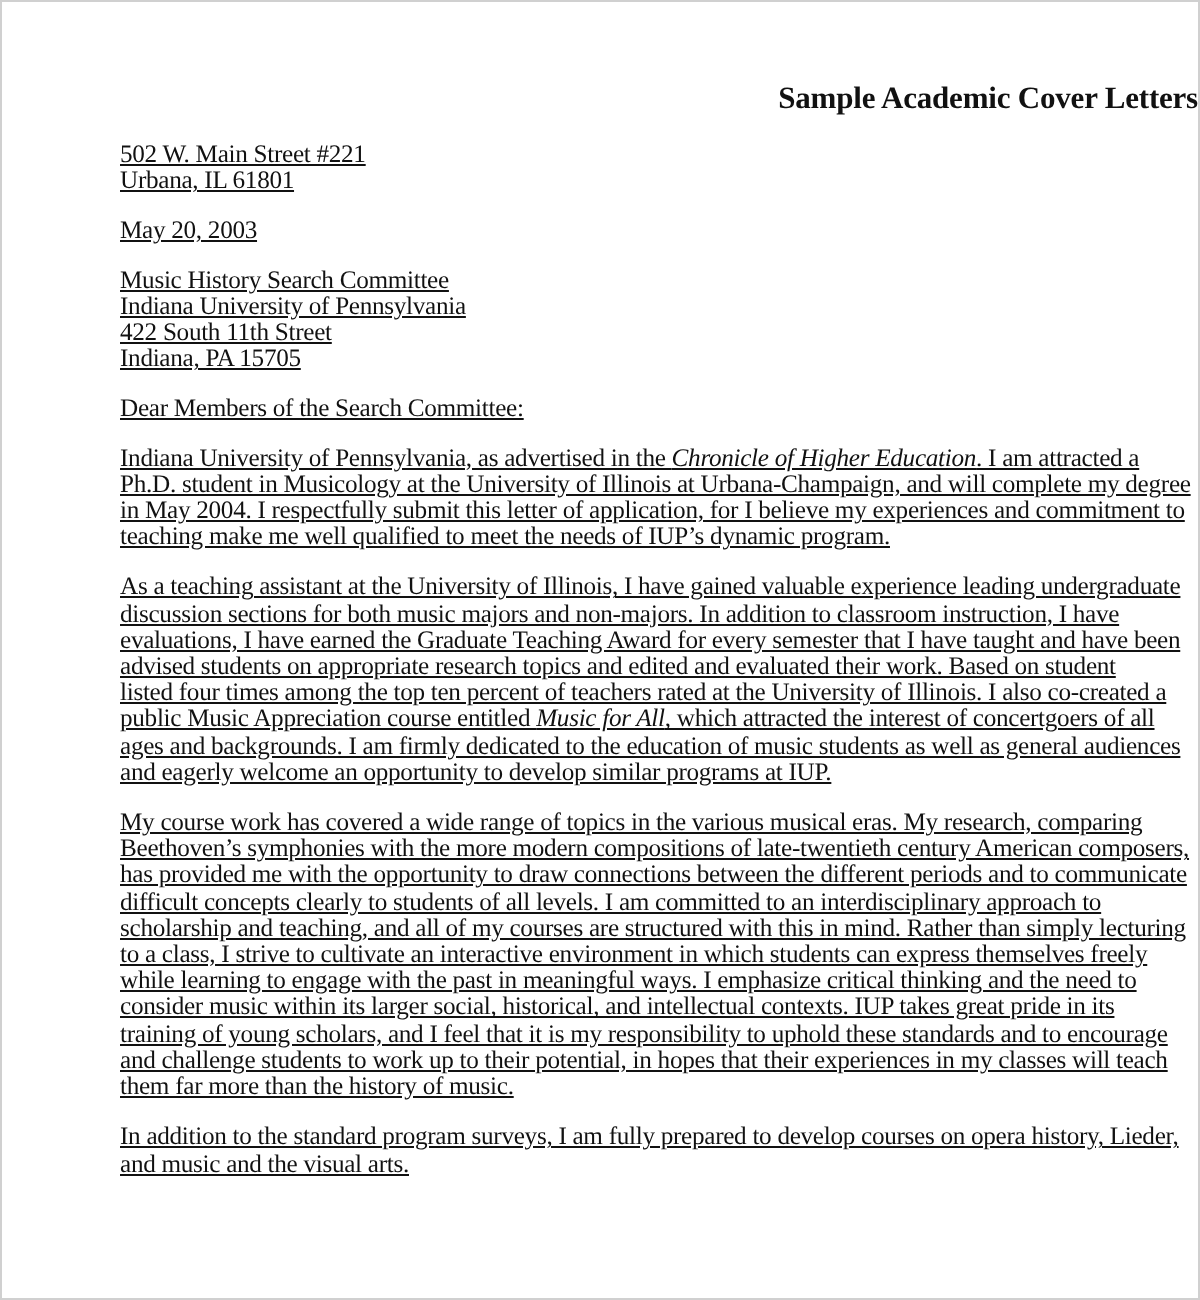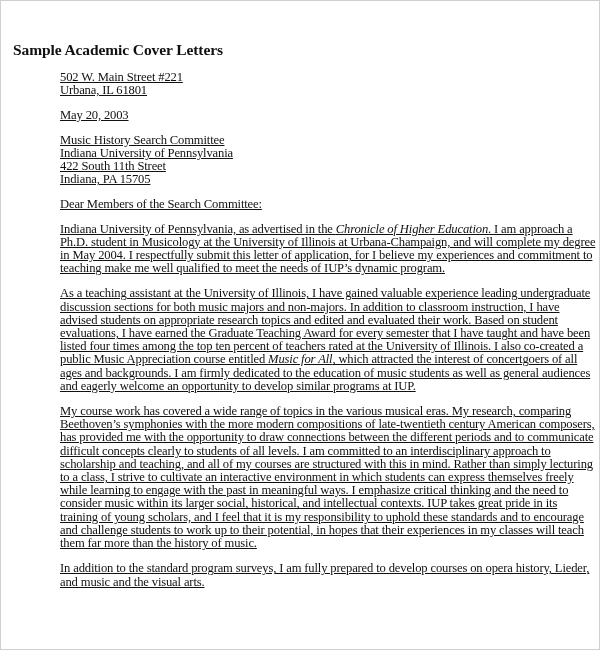--- a/index.html
+++ b/index.html
@@ -7,22 +7,22 @@
   .page {
     position: relative;
     width: 600px; height: 650px;
     box-sizing: border-box;
     border: 1px solid #d0d0d0;
     background: #ffffff;
     font-family: "Liberation Serif", serif;
     color: #111111;
   }
   .title {
-    position: absolute; left: 12px; right: 0; top: 40px;
-    text-align: left;
+    position: absolute; left: 0; right: 0; top: 40px;
+    text-align: right;
     font-weight: bold;
     font-size: 15.5px;
     letter-spacing: -0.1px;
   }
   .content {
     position: absolute; left: 59px; top: 70px; width: 490px;
     font-size: 12.6px; line-height: 13.2px;
     letter-spacing: -0.15px;
   }
   .block { margin: 0 0 11.5px 0; }
@@ -51,30 +51,30 @@
       <span class="line">Indiana University of Pennsylvania</span>
       <span class="line">422 South 11th Street</span>
       <span class="line">Indiana, PA 15705</span>
     </div>
 
     <div class="block">
       <span class="line">Dear Members of the Search Committee:</span>
     </div>
 
     <div class="para">
-        <span class="line"><span>Indiana University of Pennsylvania, as advertised in the </span><em>Chronicle of Higher Education</em><span>. I am approach a</span></span>
+        <span class="line"><span>Indiana University of Pennsylvania, as advertised in the </span><em>Chronicle of Higher Education</em><span>. I am attracted a</span></span>
         <span class="line">Ph.D. student in Musicology at the University of Illinois at Urbana-Champaign, and will complete my degree</span>
         <span class="line">in May 2004. I respectfully submit this letter of application, for I believe my experiences and commitment to</span>
         <span class="line">teaching make me well qualified to meet the needs of IUP’s dynamic program.</span>
       </div>
     <div class="para">
         <span class="line">As a teaching assistant at the University of Illinois, I have gained valuable experience leading undergraduate</span>
         <span class="line">discussion sections for both music majors and non-majors. In addition to classroom instruction, I have</span>
+        <span class="line">evaluations, I have earned the Graduate Teaching Award for every semester that I have taught and have been</span>
         <span class="line">advised students on appropriate research topics and edited and evaluated their work. Based on student</span>
-        <span class="line">evaluations, I have earned the Graduate Teaching Award for every semester that I have taught and have been</span>
         <span class="line">listed four times among the top ten percent of teachers rated at the University of Illinois. I also co-created a</span>
         <span class="line"><span>public Music Appreciation course entitled </span><em>Music for All</em><span>, which attracted the interest of concertgoers of all</span></span>
         <span class="line">ages and backgrounds. I am firmly dedicated to the education of music students as well as general audiences</span>
         <span class="line">and eagerly welcome an opportunity to develop similar programs at IUP.</span>
       </div>
     <div class="para">
         <span class="line">My course work has covered a wide range of topics in the various musical eras. My research, comparing</span>
         <span class="line">Beethoven’s symphonies with the more modern compositions of late-twentieth century American composers,</span>
         <span class="line">has provided me with the opportunity to draw connections between the different periods and to communicate</span>
         <span class="line">difficult concepts clearly to students of all levels. I am committed to an interdisciplinary approach to</span>

